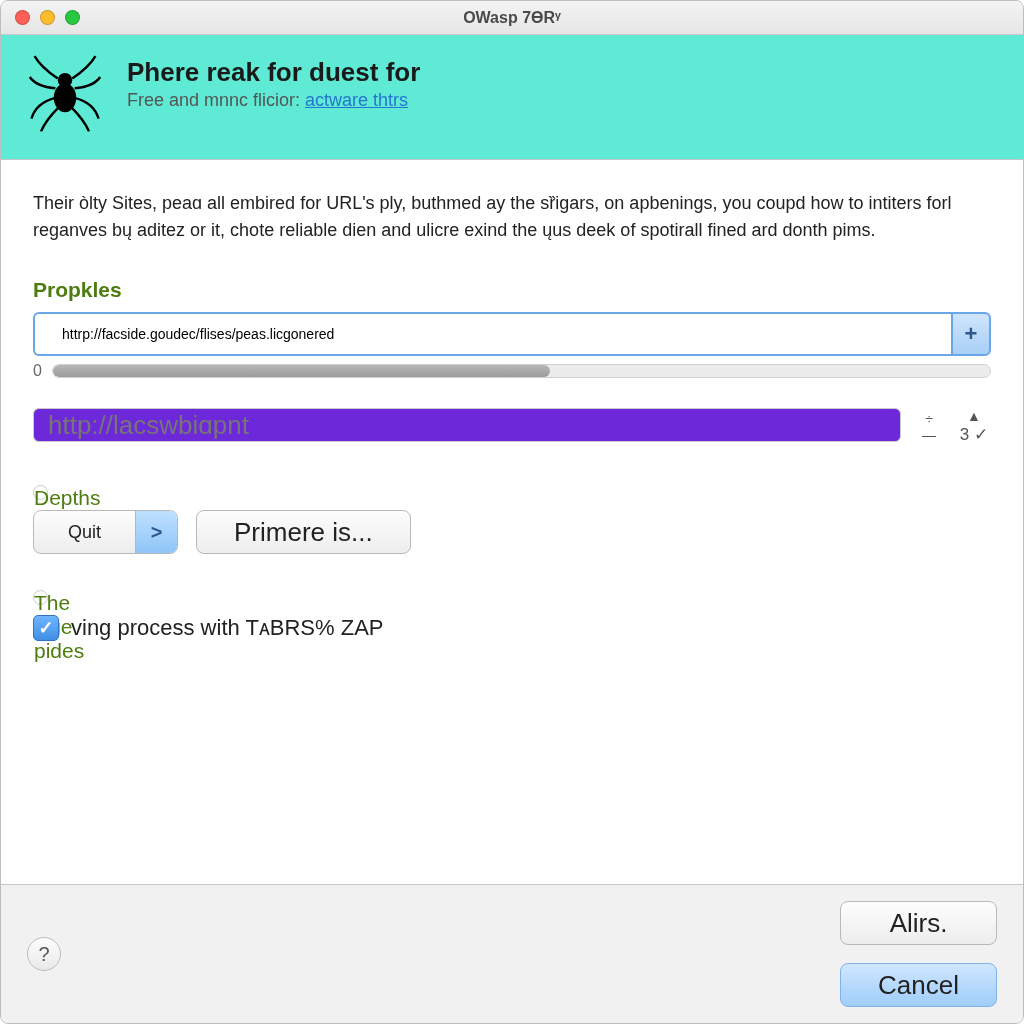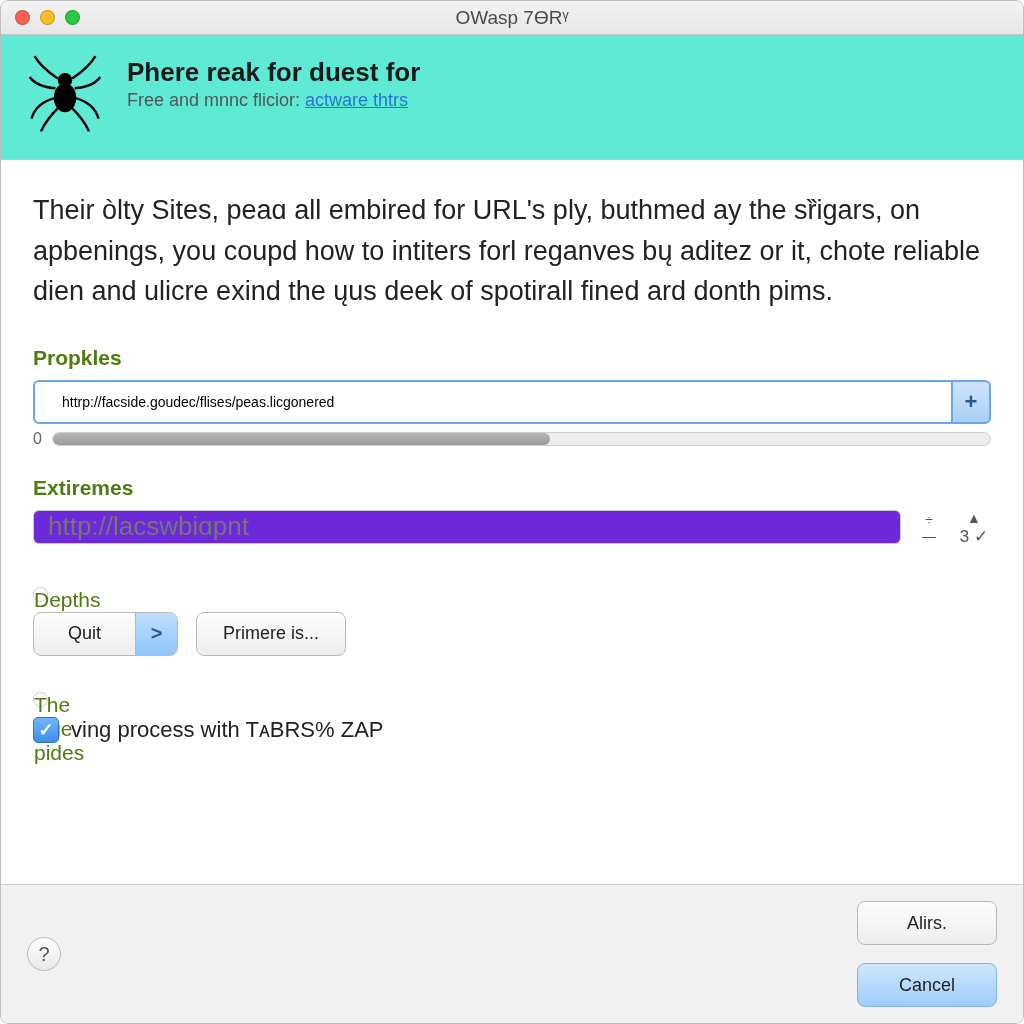--- a/index.html
+++ b/index.html
@@ -37,23 +37,23 @@
   width: 15px; height: 15px; border-radius: 50%;
   border: 1px solid rgba(0,0,0,.2);
 }
 .light.red { background: #ff5f57; }
 .light.yellow { background: #ffbd2e; }
 .light.green { background: #28c940; }
 .title {
   position: absolute;
   left: 0; right: 0;
   text-align: center;
-  font-size: 19px;
+  font-size: 16px;
   color: #4a4a4a;
-  font-weight: 400;
+  font-weight: 700;
   pointer-events: none;
 }
 .header {
   background: #5eead4;
   border-bottom: 1px solid #c5c5c5;
   padding: 18px 24px 22px 24px;
   display: flex;
   gap: 22px;
 }
 .spider-icon svg { width: 80px; height: 80px; }
@@ -70,21 +70,21 @@
 }
 .header-text a { color: #2676d1; text-decoration: underline; }
 
 .content {
   flex: 1;
   padding: 30px 32px 24px 32px;
   background: #fff;
   overflow: auto;
 }
 .desc {
-  font-size: 27px;
+  font-size: 18px;
   line-height: 1.5;
   color: #222;
   margin-bottom: 34px;
 }
 
 .field-label {
   font-size: 21px;
   font-weight: 600;
   color: #4d7c0f;
   margin-bottom: 10px;
@@ -200,25 +200,25 @@
 .dropdown .dd-arrow {
   width: 42px;
   background: linear-gradient(#bfe0ff, #8fc5f8);
   border-left: 1px solid #9abde0;
   display: flex; align-items: center; justify-content: center;
   color: #2c5a8f;
   font-size: 20px; font-weight: 700;
 }
 .btn {
   height: 44px;
-  padding: 0 26px;
+  padding: 0 37px;
   border: 1px solid #b9b9b9;
   border-radius: 8px;
   background: linear-gradient(#fdfdfd, #ededed);
-  font-size: 18px;
+  font-size: 26px;
   display: flex;
   align-items: center;
   cursor: pointer;
 }
 
 .checkbox-row {
   display: flex;
   align-items: center;
   gap: 12px;
   font-size: 22px;
@@ -305,21 +305,20 @@
       </div>
       <div class="progress-row">
         <span class="progress-zero">0</span>
         <div class="progress-track">
           <div class="progress-fill"></div>
         </div>
       </div>
     </div>
 
     <div class="extiremes-block">
-      <div class="field-label">Extiremes</div>
       <div class="extiremes-wrap">
         <input class="ext-input" type="text" placeholder="http://lacswbiɑpnt" style="">
         <div class="stepper">
           <div>÷</div>
           <div>—</div>
         </div>
         <div class="side-meta">
           <div class="tri">▲</div>
           <div>3 ✓</div>
         </div>

